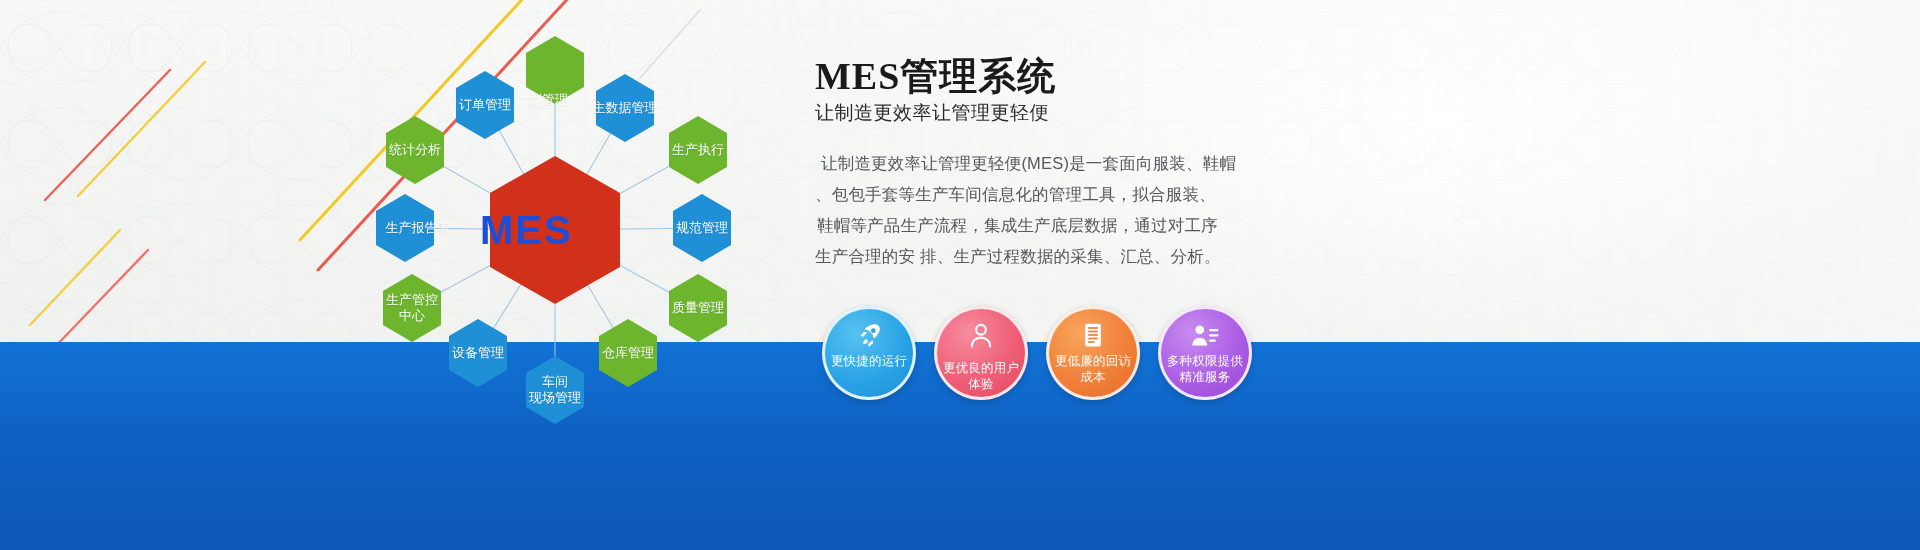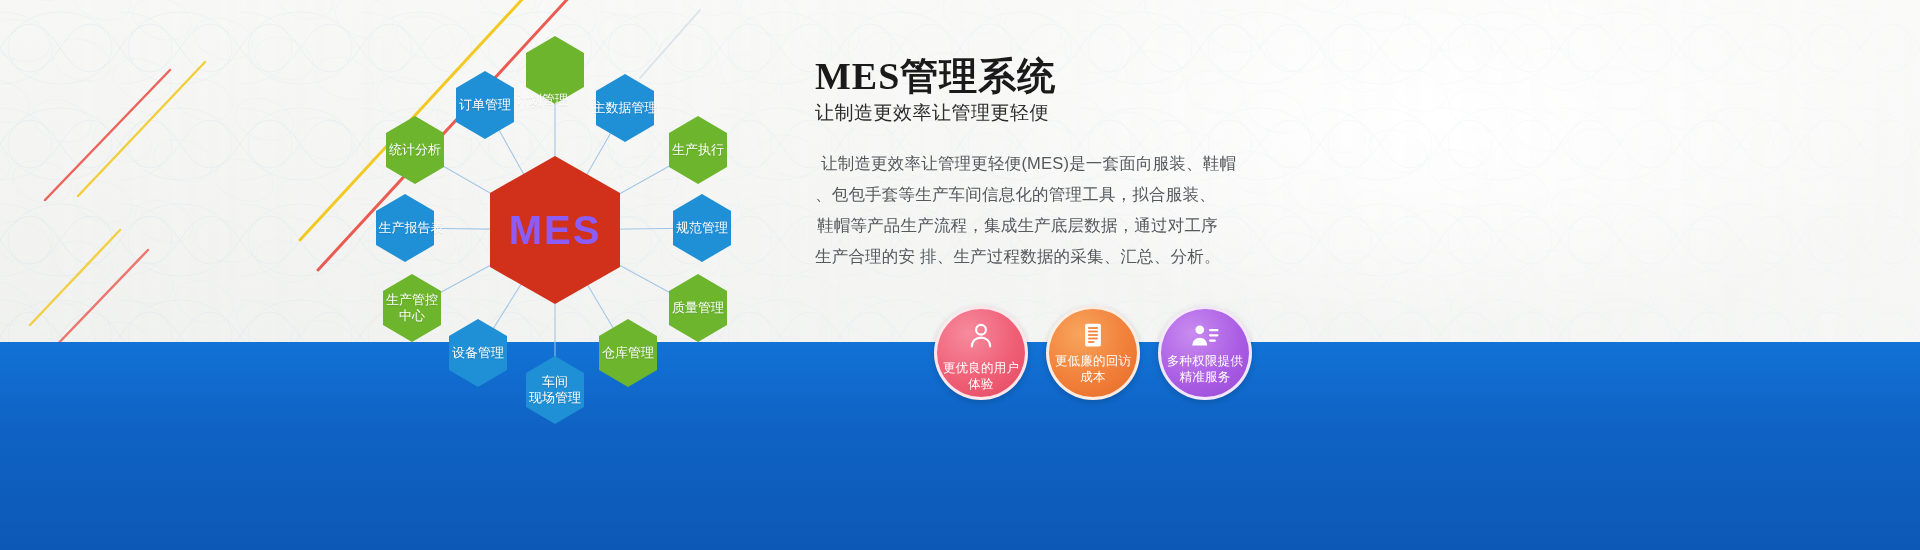--- a/index.html
+++ b/index.html
@@ -31,22 +31,22 @@
 
   
   #hexwrap { position: absolute; left: 330px; top: 20px; width: 450px; height: 420px; }
   #hexwrap svg { position: absolute; left: 0; top: 0; }
   .hexlabel {
     position: absolute; color: #fff; font-size: 13px; line-height: 16px;
     text-align: center; width: 92px; font-weight: 400;
     text-shadow: 0 1px 1px rgba(0,0,0,.12);
   }
   #mes-center-label {
-    position: absolute; color: #8b5cf6; font-weight: bold; font-size: 40px;
-    letter-spacing: 2px; width: 150px; text-align: center;
+    position: absolute; color: #1d4ed8; font-weight: bold; font-size: 40px;
+    letter-spacing: 2px; width: 150px; 
   }
 
   
   #right { position: absolute; left: 815px; top: 52px; width: 480px; }
   #title {
     font-family: "Liberation Serif", "DejaVu Serif", serif;
     font-size: 38px; font-weight: bold; color: #1a1a1a; letter-spacing: 1px;
     line-height: 48px;
   }
   #subtitle {
@@ -168,21 +168,21 @@
       <polygon points="225,136 290,173 290,247 225,284 160,247 160,173" fill="#d1301a"></polygon>
     </svg>
 
     <div id="mes-center-label" style="left:150px; top:188px;">MES</div>
 
     <div class="hexlabel" style="left:166px; top:42px;margin-top:30px;">计划管理</div>
     <div class="hexlabel" style="left:109px; top:77px;">订单管理</div>
     <div class="hexlabel" style="left:249px; top:80px;font-family:Liberation Serif, serif;">主数据管理</div>
     <div class="hexlabel" style="left:39px;  top:122px;">统计分析</div>
     <div class="hexlabel" style="left:322px; top:122px;">生产执行</div>
-    <div class="hexlabel" style="left:35px;  top:200px;">生产报告表</div>
+    <div class="hexlabel" style="left:42px;  top:200px;">生产报告表</div>
     <div class="hexlabel" style="left:326px; top:200px;">规范管理</div>
     <div class="hexlabel" style="left:36px;  top:272px; white-space:pre-line;">生产管控
 中心</div>
     <div class="hexlabel" style="left:322px; top:280px;">质量管理</div>
     <div class="hexlabel" style="left:102px; top:325px;">设备管理</div>
     <div class="hexlabel" style="left:252px; top:325px;">仓库管理</div>
     <div class="hexlabel" style="left:179px; top:354px; white-space:pre-line;">车间
 现场管理</div>
   </div>
 
@@ -192,20 +192,31 @@
     <div id="desc">
       <p class="l1">让制造更效率让管理更轻便(MES)是一套面向服装、鞋帽</p>
       <p class="l2">、包包手套等生产车间信息化的管理工具，拟合服装、</p>
       <p class="l3">鞋帽等产品生产流程，集成生产底层数据，通过对工序</p>
       <p class="l4">生产合理的安 排、生产过程数据的采集、汇总、分析。</p>
     </div>
   </div>
 
   <div id="badges">
 
+    <div class="badge" id="badge0">
+      <div class="bicon">
+        <svg width="30" height="30" viewBox="0 0 32 32">
+          <path d="M21.5 4.5c3.6-.6 6.6 2.4 6 6-.5 3.2-3 6.6-6.4 9.3l-1.2-4.4-4.3-4.3-4.4-1.2C14 6.5 18.3 5 21.5 4.5z" fill="#fff"></path>
+          <circle cx="20.6" cy="11.4" r="2.5" fill="#2aa4e6"></circle>
+          <path d="M10.8 12.4l3.4.9-4.6 4.6-2.6-1 3.8-4.5zM19.6 21.2l.9 3.4-4.5 3.8-1-2.6 4.6-4.6z" fill="#fff"></path>
+          <path d="M11.2 21.3c-1.2 1.2-1.6 4.6-1.6 4.6s3.4-.4 4.6-1.6a2.1 2.1 0 10-3-3z" fill="#fff"></path>
+        </svg>
+      </div>
+      <div class="btext">更快捷的运行</div>
+    </div>
 
     <div class="badge" id="badge1">
       <div class="bicon">
         <svg width="28" height="28" viewBox="0 0 32 32">
           <circle cx="16" cy="10" r="5.6" fill="none" stroke="#fff" stroke-width="2.4"></circle>
           <path d="M5.5 29c0-6 4.7-10 10.5-10s10.5 4 10.5 10" fill="none" stroke="#fff" stroke-width="2.4" stroke-linecap="round"></path>
         </svg>
       </div>
       <div class="btext" style="white-space:pre-line;margin-top:7px;">更优良的用户
 体验</div>

